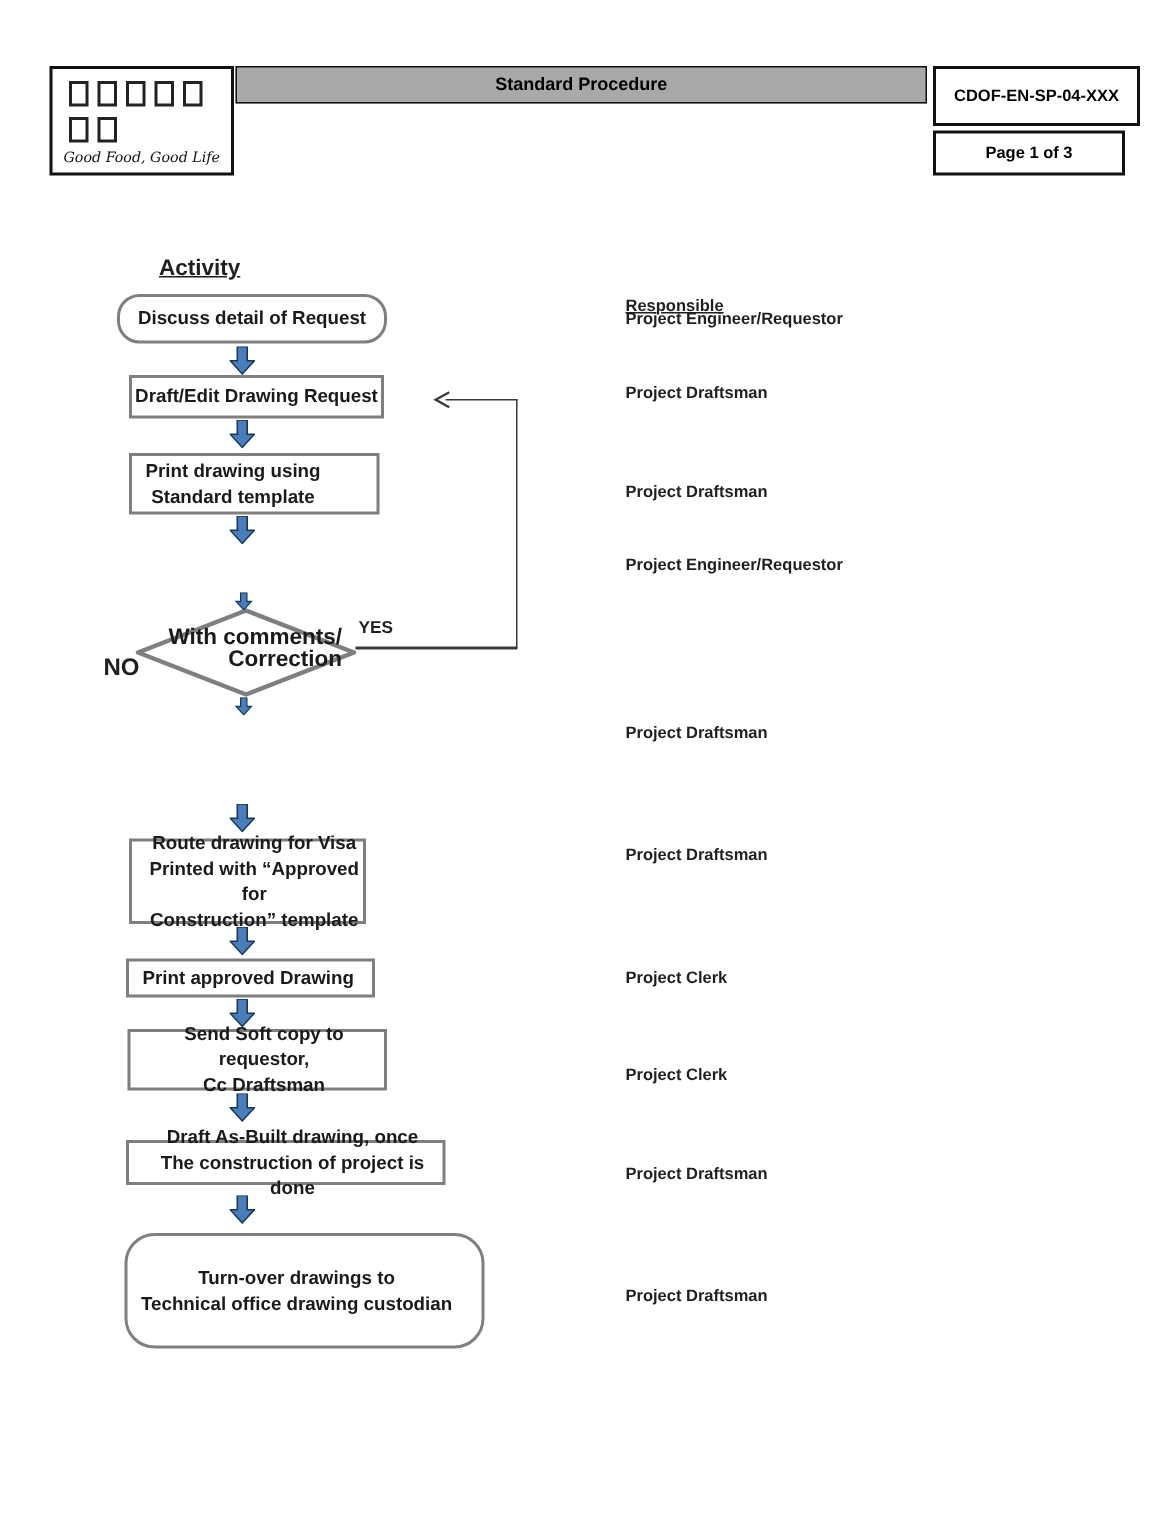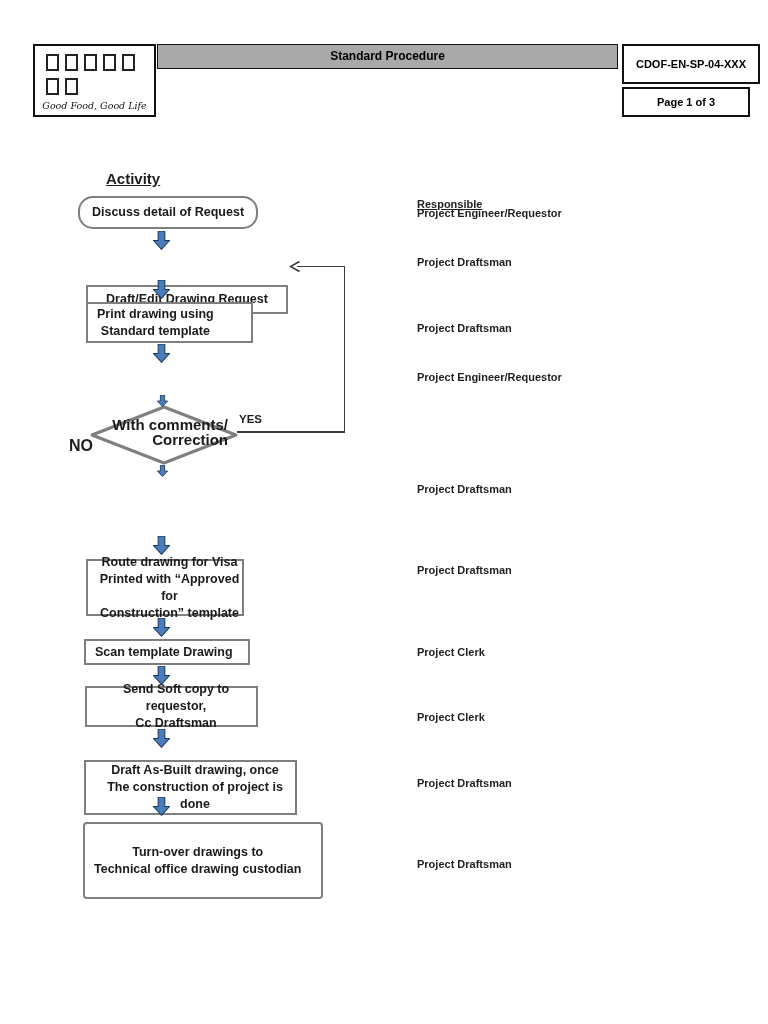--- a/index.html
+++ b/index.html
@@ -41,29 +41,29 @@
   .col-responsible { position:absolute; left:417px; top:170px; font-size:11px; text-decoration:underline;margin-top:28px; }
   
   .node {
     position:absolute; border:2.5px solid #7f7f7f; background:#fff;
     font-size:12.5px; line-height:17px; white-space:pre-line;
     display:flex; align-items:center; color:#1a1a1a;
   }
   .node.center { justify-content:center; text-align:center; }
   .node.left   { padding-left:9px; text-align:center; }
   .n0  { left:78px;  top:196px; width:180px; height:33px; border-radius:15px; }
-  .n1  { left:86px;  top:250px; width:202px; height:29px;margin-top:35px; }
+  .n1  { left:86px;  top:250px; width:170px; height:29px; }
   .n2  { left:86px;  top:302px; width:167px; height:41px; }
   .n3  { left:86px;  top:365px; width:173px; height:30px; }
   .n5  { left:86px;  top:478px; width:167px; height:57px; }
   .n6  { left:86px;  top:559px; width:158px; height:57px; }
   .n7  { left:84px;  top:639px; width:166px; height:26px; }
   .n8  { left:85px;  top:686px; width:173px; height:41px; }
-  .n9  { left:84px;  top:760px; width:213px; height:55px; }
-  .n10 { left:83px;  top:822px; width:240px; height:77px; border-radius:4px; padding-left:14px; }
+  .n9  { left:84px;  top:760px; width:213px; height:30px; }
+  .n10 { left:83px;  top:822px; width:240px; height:77px; border-radius:20px; padding-left:14px; }
   
   .diamond-svg  { position:absolute; left:90px; top:405px; }
   .diamond-text { position:absolute; left:100px; top:417px; width:128px; text-align:right;
                   font-size:15px; line-height:15px; white-space:pre-line; color:#1a1a1a; }
   .lbl-yes { position:absolute; left:239px; top:413px; font-size:11.5px; }
   .lbl-no  { position:absolute; left:69px;  top:437px; font-size:16px; }
   
   .barrow { position:absolute; width:17px; height:19px; }
   .barrow.small { width:13px; height:12px; }
   .a0 { left:153px; top:231px; }
@@ -122,21 +122,21 @@
     <polygon points="74,2 146,30 74,58 2,30" fill="#ffffff" stroke="#7f7f7f" stroke-width="3" stroke-linejoin="round"></polygon>
   </svg>
   <div class="diamond-text">With comments/
 Correction</div>
   <div class="lbl-yes">YES</div>
   <div class="lbl-no">NO</div>
 
   <div class="node left n6">Route drawing for Visa
 Printed with “Approved for
 Construction” template</div>
-  <div class="node left n7">Scan template Drawing</div>
+  <div class="node left n7">Print approved Drawing</div>
   <div class="node left n8">Send Soft copy to requestor,
 Cc Draftsman</div>
   <div class="node left n9">Draft As-Built drawing, once
 The construction of project is done</div>
   <div class="node left n10">Turn-over drawings to
 Technical office drawing custodian</div>
 
   <svg class="barrow a0" viewBox="0 0 18 20">
       <path d="M5.5 0 L12.5 0 L12.5 10 L17.5 10 L9 19.3 L0.5 10 L5.5 10 Z" fill="#4a7ebb" stroke="#17375e" stroke-width="1.1"></path>
     </svg>

